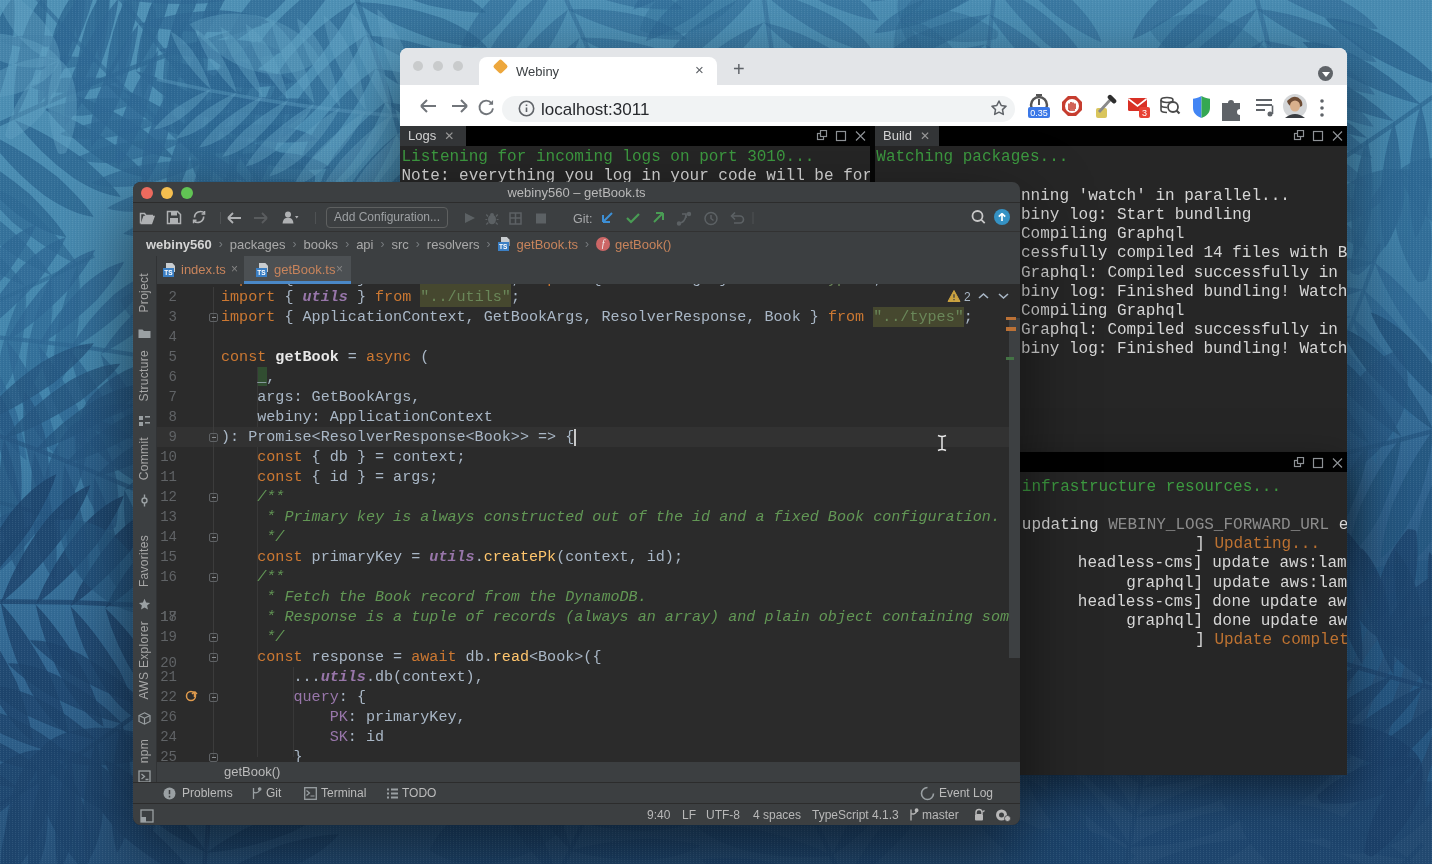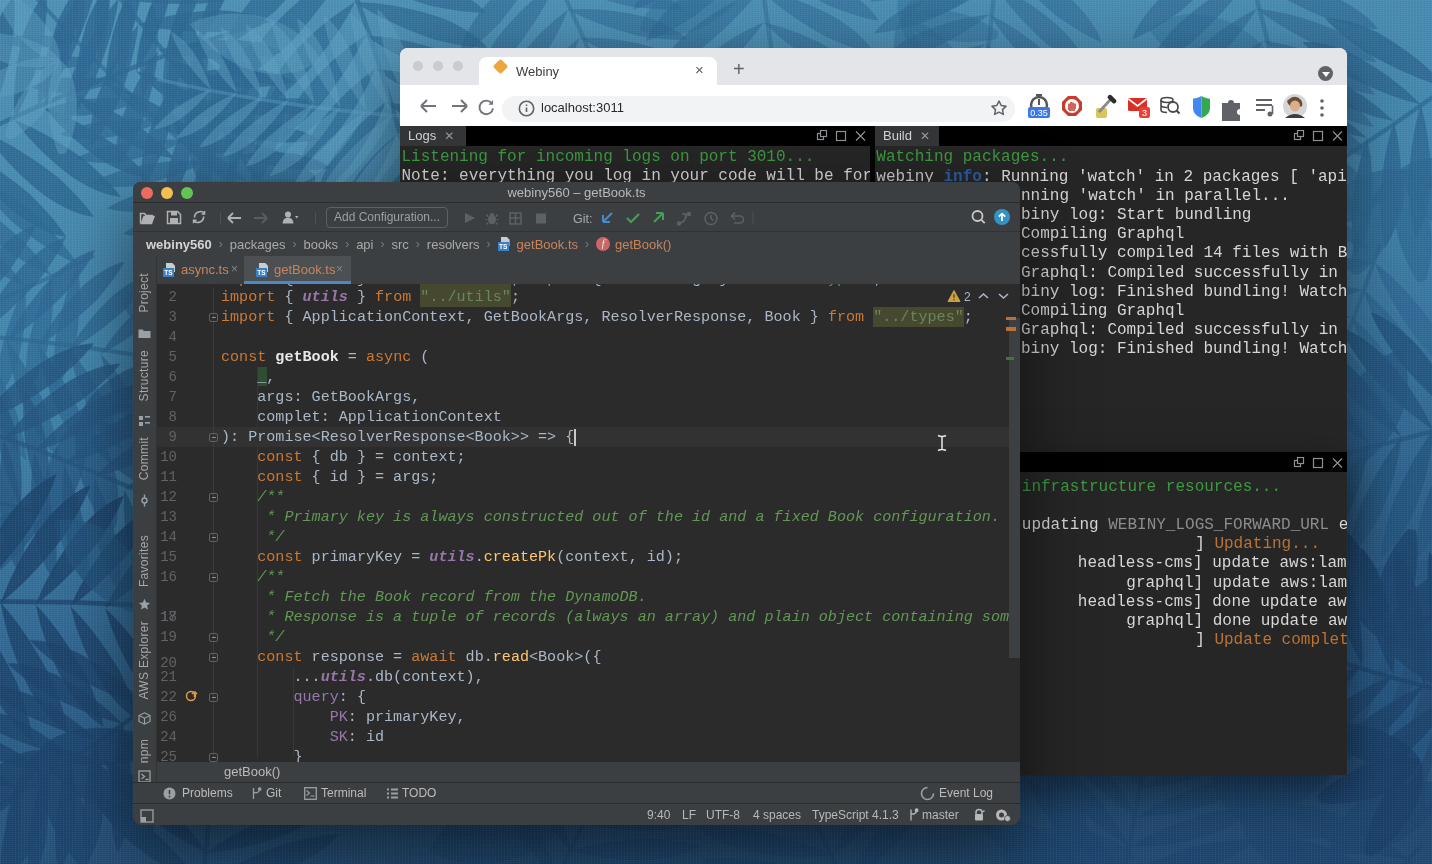--- a/index.html
+++ b/index.html
@@ -1170,21 +1170,21 @@
       <path d="M15.9 1.6 v5 h-5 z" fill="#71757a"></path>
     </g>
     <g stroke="#71757a" stroke-width="2" fill="none">
     </g>
   </svg>
   <div class="abs" style="left:102px;top:48px;width:513px;height:26px;border-radius:13px;background:#f1f3f4;"></div>
   <svg class="abs" style="left:118px;top:52px" width="17" height="17" viewBox="0 0 17 17">
     <circle cx="8.5" cy="8.5" r="7.2" fill="none" stroke="#5f6368" stroke-width="1.6"></circle>
     <path d="M8.5 7.5 v4.4 M8.5 4.6 v1.5" stroke="#5f6368" stroke-width="1.6"></path>
   </svg>
-  <div class="abs" style="left:141px;top:52px;font-size:13px;color:#27292d;">localhost:3011</div>
+  <div class="abs" style="left:141px;top:52px;font-size:17px;color:#27292d;">localhost:3011</div>
   <svg class="abs" style="left:589px;top:50px" width="20" height="20" viewBox="0 0 24 24">
     <path d="M12 3.6l2.6 5.3 5.9.9-4.3 4.1 1 5.8-5.2-2.7-5.2 2.7 1-5.8L3.5 9.8l5.9-.9z" fill="none" stroke="#5f6368" stroke-width="1.8" stroke-linejoin="round"></path>
   </svg>
 
   <svg class="abs" style="left:620px;top:46px;" width="320" height="28" viewBox="0 0 320 28">
 
     <g transform="translate(8,0)">
         <circle cx="11" cy="11" r="8" fill="none" stroke="#555" stroke-width="2.5"></circle>
         <path d="M11 11 V5 M8 1 h6" stroke="#555" stroke-width="2"></path>
         <rect x="0" y="13" width="22" height="11" rx="2" fill="#3b78e7"></rect>
@@ -1270,21 +1270,20 @@
   <div class="ttab" style="left:0;width:64px;">Build<span class="x">✕</span></div>
   <svg class="wctl" viewBox="0 0 52 12" style="right:4px;">
     <g fill="none" stroke="#8e9296" stroke-width="1.2">
       <rect x="3.5" y="3.5" width="6" height="6"></rect>
         <rect x="6.5" y="0.5" width="6" height="6" fill="#010101"></rect>
       <rect x="22.5" y="1.5" width="9" height="9"></rect>
       <path d="M42 1.5 l9 9 M51 1.5 l-9 9"></path>
     </g>
   </svg>
   <div class="cline grn" style="left:1.3px;top:22.4px;">Watching packages...</div>
-  <div class="cline" style="left:1.3px;top:41.6px;"><span style="color:#c8c8c8">webiny </span><span class="blu">info</span>: Running 'watch' in 2 packages [ 'api</div>
   <div class="cline" style="left:146px;top:60.8px;">nning 'watch' in parallel...</div>
   <div class="cline" style="left:146px;top:80px;">biny log: Start bundling</div>
   <div class="cline" style="left:146px;top:99.2px;">Compiling Graphql</div>
   <div class="cline" style="left:146px;top:118.4px;">cessfully compiled 14 files with B</div>
   <div class="cline" style="left:146px;top:137.6px;">Graphql: Compiled successfully in</div>
   <div class="cline" style="left:146px;top:156.8px;">biny log: Finished bundling! Watch</div>
   <div class="cline" style="left:146px;top:176px;">Compiling Graphql</div>
   <div class="cline" style="left:146px;top:195.2px;">Graphql: Compiled successfully in</div>
   <div class="cline" style="left:146px;top:214.4px;">biny log: Finished bundling! Watch</div>
 </div>
@@ -1397,21 +1396,21 @@
   </div>
   <div class="navbar" id="navbar">
     <div class="abs" style="left:13px;top:0;height:24px;display:flex;align-items:center;font-size:13px;color:#a9a9a9;white-space:nowrap;">
       <span style="color:#d4d4d4;font-weight:bold;">webiny560</span><span class="sep">›</span>packages<span class="sep">›</span>books<span class="sep">›</span>api<span class="sep">›</span>src<span class="sep">›</span>resolvers<span class="sep">›</span><span class="tsicon" style="position:relative;top:0px;margin-right:5px;"></span><span style="color:#c8845c;">getBook.ts</span><span class="sep">›</span><span style="width:14px;height:14px;border-radius:50%;background:#cc6666;color:#f0f0f0;font-size:10px;font-style:italic;text-align:center;line-height:14px;margin-right:5px;font-family:'Liberation Serif',serif;">f</span><span style="color:#c8845c;">getBook()</span>
     </div>
   </div>
   <div class="tabbar" id="tabbar">
     <div class="abs" style="left:111px;top:0;width:107px;height:28px;background:#4c5053;"></div>
     <div class="abs" style="left:111px;top:25px;width:107px;height:3px;background:#4a88c7;"></div>
     <div class="tsicon" style="position:absolute;left:30px;top:7px;"></div>
-    <div class="abs" style="left:48px;top:6px;font-size:13px;color:#c8845c;">async.ts</div>
+    <div class="abs" style="left:48px;top:6px;font-size:13px;color:#c8845c;">index.ts</div>
     <div class="abs" style="left:98px;top:6px;font-size:12px;color:#848484;">×</div>
     <div class="tsicon" style="position:absolute;left:123px;top:7px;"></div>
     <div class="abs" style="left:141px;top:6px;font-size:13px;color:#c8845c;">getBook.ts</div>
     <div class="abs" style="left:203px;top:6px;font-size:12px;color:#848484;">×</div>
   </div>
   <div class="stripe" id="stripe">
     <div class="vlab" style="top:17px;">Project</div>
     <svg class="abs" style="left:5px;top:71px;" width="13" height="13" viewBox="0 0 13 13">
         <path d="M0.5 2.5 h4 l1.5 1.5 h6.5 v7 h-12 z" fill="#9aa0a3"></path>
       </svg>
@@ -1499,21 +1498,21 @@
       <circle cx="6" cy="7" r="4.5" fill="none" stroke="#e09b4d" stroke-width="1.5"></circle>
       <path d="M9.5 8 V2.5 M9.5 2.5 l-2.5 2.5 M9.5 2.5 l2.5 2.5" stroke="#e09b4d" stroke-width="1.5" fill="none"></path>
     </svg>
     <div class="code">
       <div style="top:-15px;"><span class="k">import</span> { <span class="u">utils</span> } <span class="k">from</span> <span class="s">"../utils"</span>; <span class="k">import</span> { GetBookArgs } <span class="k">from</span> <span class="s">"../types"</span>;</div>
       <div style="top:3px;"><span class="k">import</span> { <span class="u">utils</span> } <span class="k">from</span> <span class="s">"../utils"</span>;</div>
       <div style="top:23px;"><span class="k">import</span> { ApplicationContext, GetBookArgs, ResolverResponse, Book } <span class="k">from</span> <span class="s">"../types"</span>;</div>
       <div style="top:63px;"><span class="k">const</span> <span class="w">getBook</span> = <span class="k">async</span> (</div>
       <div style="top:83px;">    _,</div>
       <div style="top:103px;">    args: GetBookArgs,</div>
-      <div style="top:123px;">    complet: ApplicationContext</div>
+      <div style="top:123px;">    webiny: ApplicationContext</div>
       <div style="top:143px;">): Promise&lt;ResolverResponse&lt;Book&gt;&gt; =&gt; {</div>
       <div style="top:163px;">    <span class="k">const</span> { db } = context;</div>
       <div style="top:183px;">    <span class="k">const</span> { id } = args;</div>
       <div style="top:203px;" class="c">    /**</div>
       <div style="top:223px;" class="c">     * Primary key is always constructed out of the id and a fixed Book configuration.</div>
       <div style="top:243px;" class="c">     */</div>
       <div style="top:263px;"><span class="k">    const</span> primaryKey = <span class="u">utils</span>.<span class="f">createPk</span>(context, id);</div>
       <div style="top:283px;" class="c">    /**</div>
       <div style="top:303px;" class="c">     * Fetch the Book record from the DynamoDB.</div>
       <div style="top:323px;" class="c">     * Response is a tuple of records (always an array) and plain object containing some</div>

